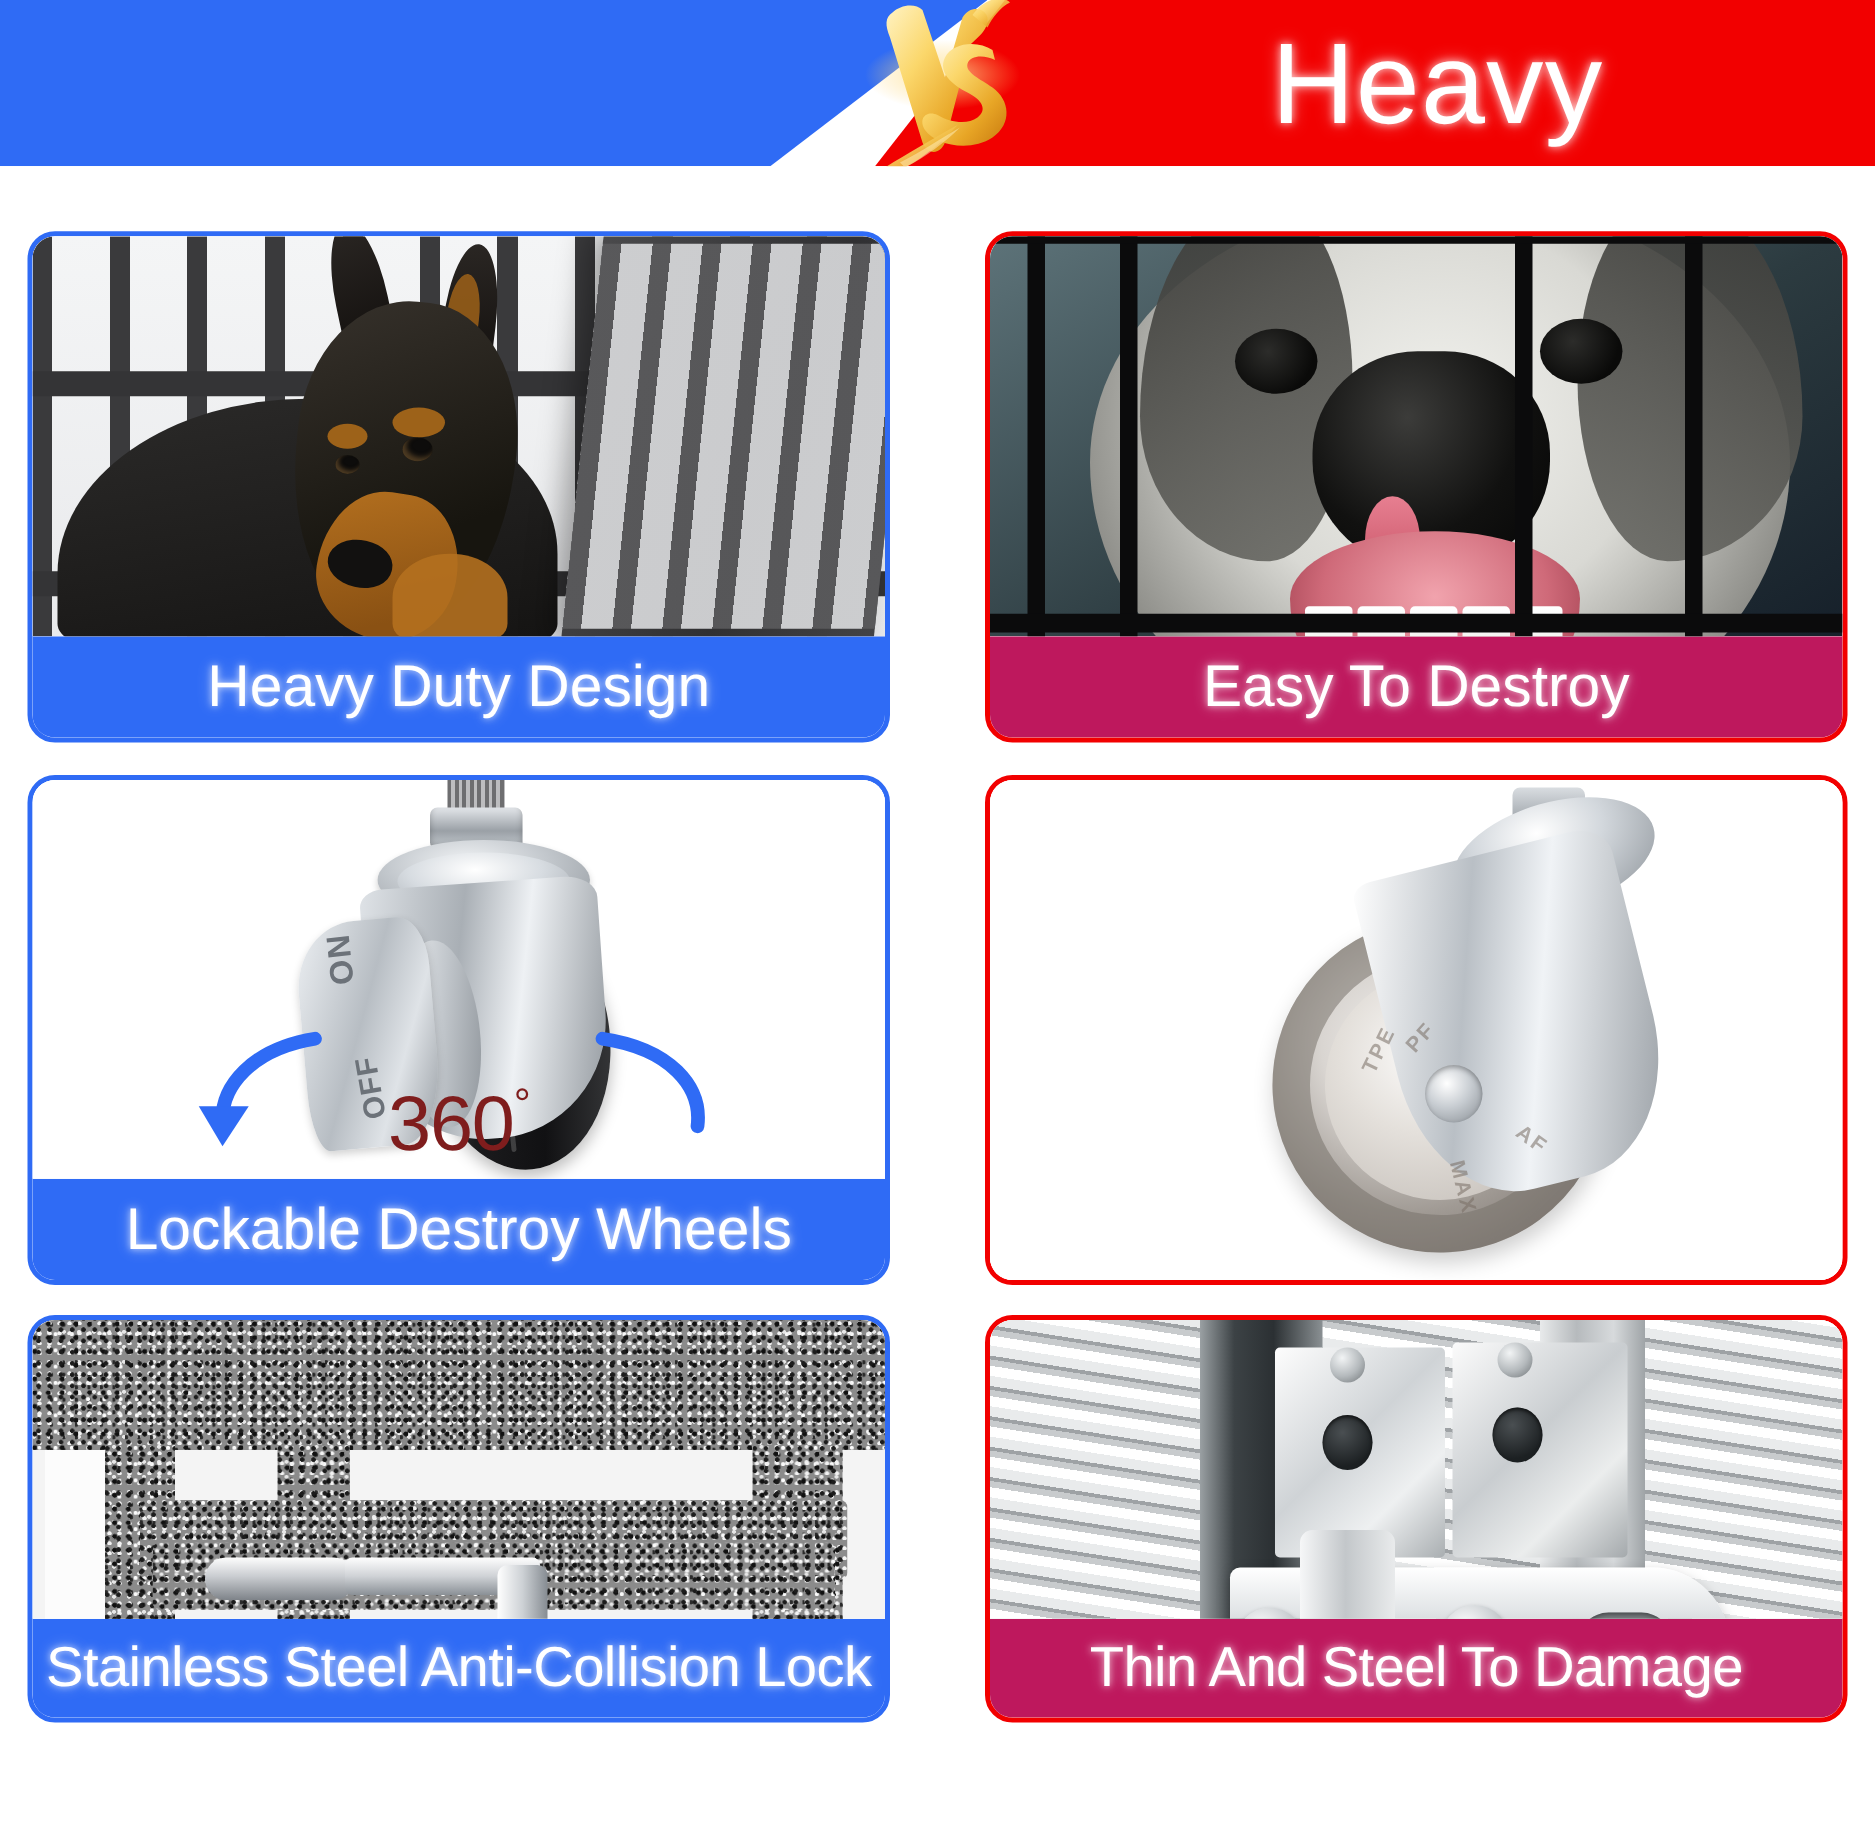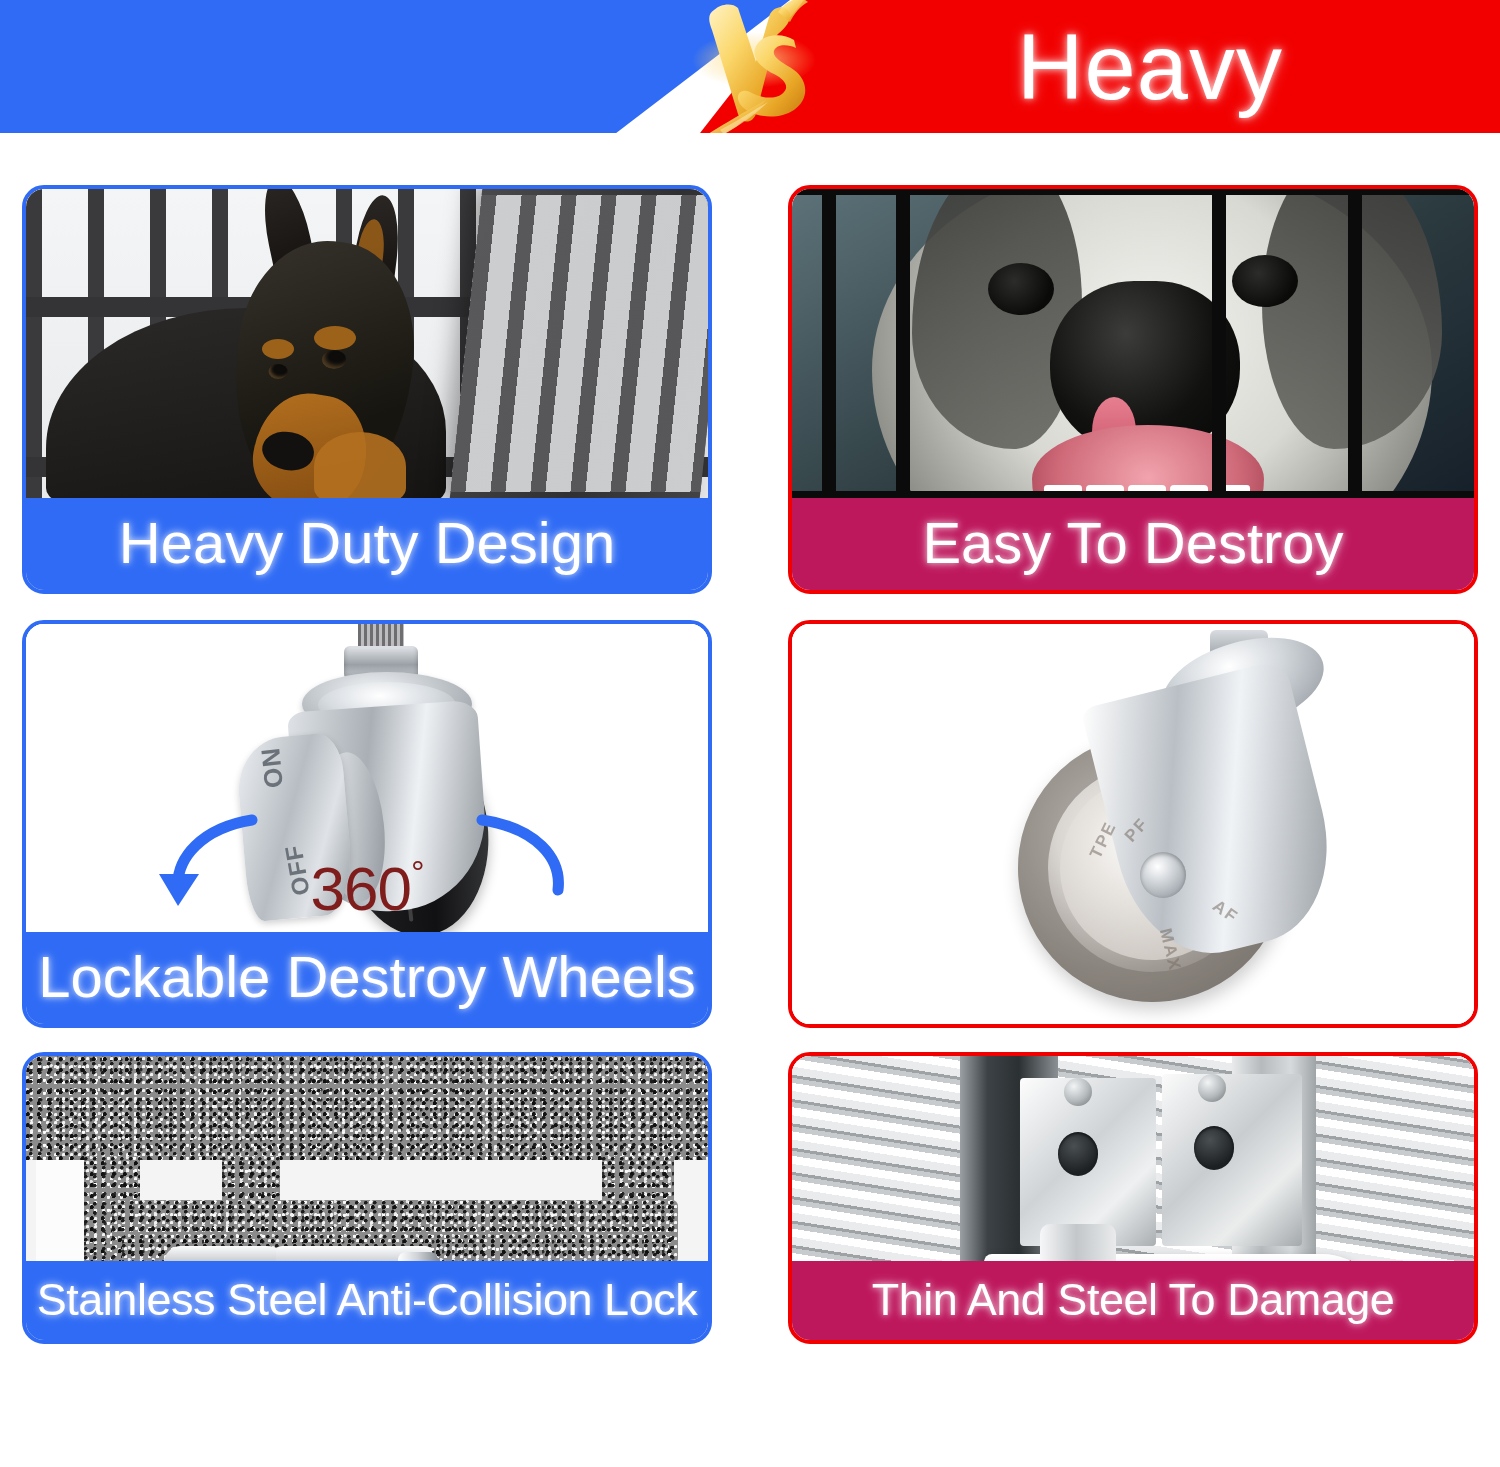--- a/index.html
+++ b/index.html
@@ -86,35 +86,35 @@
     box-sizing: border-box;
     overflow: hidden;
     display: flex;
     flex-direction: column;
     position: relative;
   }
   .card.red { border-color: #F20000; }
 
   .card.r1 { height: 409px; }
   .card.r2 { height: 408px; }
-  .card.r3 { height: 292px; }
+  .card.r3 { height: 326px; }
 
   .card-media {
     flex: 1 1 auto;
     position: relative;
     overflow: hidden;
     background: #ffffff;
   }
 
   .card-caption {
     flex: 0 0 auto;
     background: #2F6BF5;
     color: #ffffff;
     text-align: center;
-    font-size: 58px;
+    font-size: 47px;
     line-height: 1;
     padding: 16px 6px 18px 6px;
     text-shadow: 0 0 6px rgba(255,255,255,0.7), 0 0 12px rgba(255,255,255,0.4);
     white-space: nowrap;
     overflow: hidden;
   }
   .card.red .card-caption { background: #be185d; }
   .card.r3 .card-caption { font-size: 45px; letter-spacing: -0.5px; }
 
   

